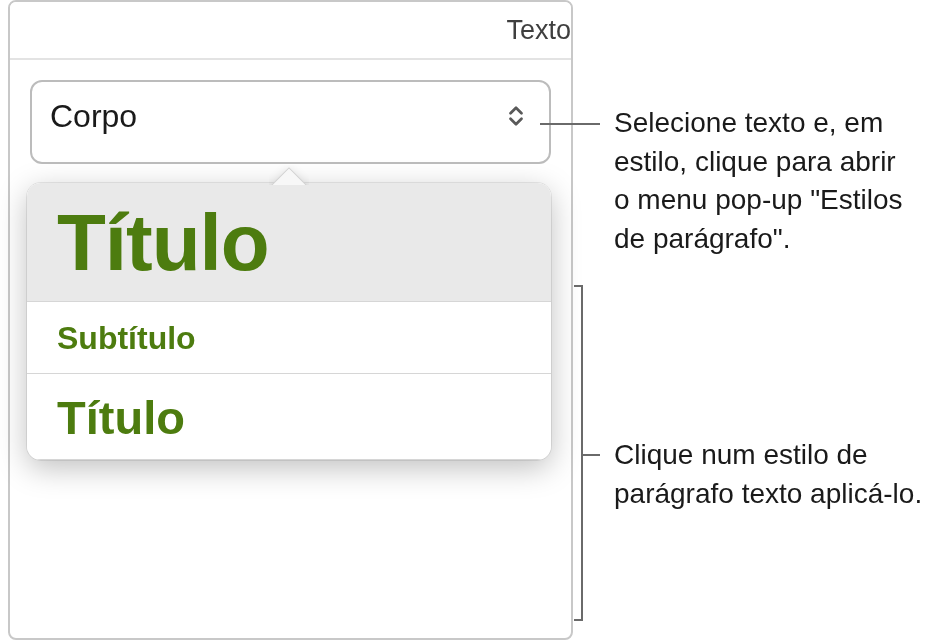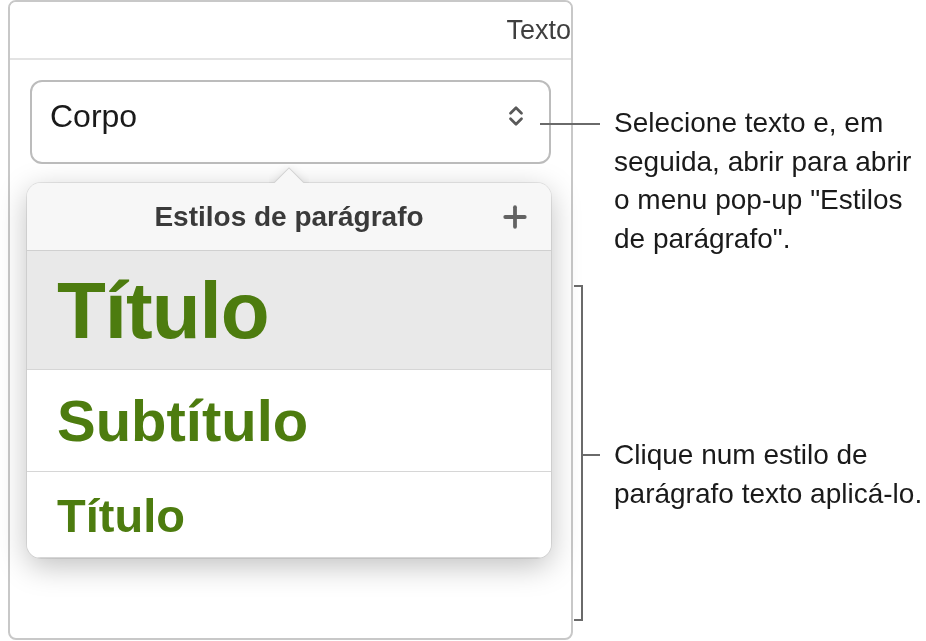--- a/index.html
+++ b/index.html
@@ -139,21 +139,21 @@
     .style-item.sel {
       background: #e9e9e9;
     }
     .style-titulo-lg {
       font-size: 80px;
       font-weight: 800;
       line-height: 1.05;
       letter-spacing: -1px;
     }
     .style-subtitulo {
-      font-size: 58px;
+      font-size: 32px;
       font-weight: 600;
       line-height: 1.15;
     }
     .style-titulo-sm {
       font-size: 47px;
       font-weight: 700;
       line-height: 1.1;
     }
     
     .callout {
@@ -226,43 +226,34 @@
       </svg>
     </span>
   </div>
 </div>
 
 <div class="popover-wrap">
   <div class="popover-arrow">
     <div class="popover-arrow-inner"></div>
   </div>
   <div class="popover">
-    <div class="popover-header">
-      <span class="popover-title">Estilos de parágrafo</span>
-      <div class="add-btn">
-        <svg viewBox="0 0 24 24" width="26" height="26">
-          <line x1="12" y1="3" x2="12" y2="21"></line>
-          <line x1="3" y1="12" x2="21" y2="12"></line>
-        </svg>
-      </div>
-    </div>
     <div class="style-list">
       <div class="style-item sel style-titulo-lg">
         <span>Título</span>
       </div>
       <div class="style-item style-subtitulo">
         <span>Subtítulo</span>
       </div>
       <div class="style-item style-titulo-sm">
         <span>Título</span>
       </div>
     </div>
   </div>
 </div>
 
 <div class="leader leader-1"></div>
 <div class="leader leader-2v"></div>
 <div class="leader leader-2h"></div>
 <div class="leader leader-2top"></div>
 <div class="leader leader-2bot"></div>
 
-<div class="callout callout-1">Selecione texto e, em seguida, abrir para abrir o menu pop-up "Estilos de parágrafo".</div>
+<div class="callout callout-1">Selecione texto e, em estilo, clique para abrir o menu pop-up "Estilos de parágrafo".</div>
 <div class="callout callout-2">Clique num estilo de parágrafo texto aplicá-lo.</div>
 
 </body></html>

